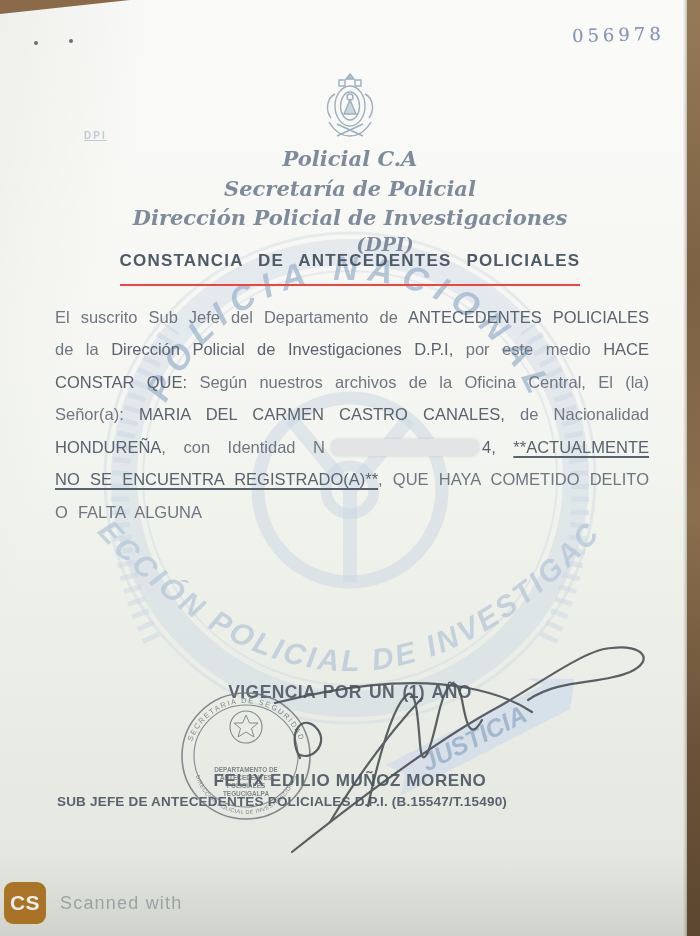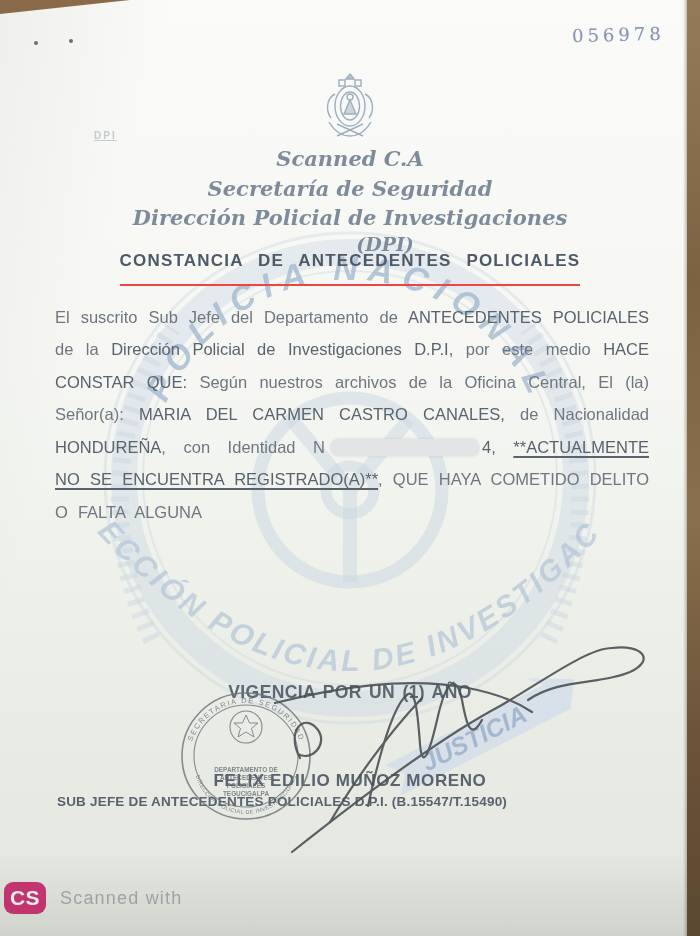--- a/index.html
+++ b/index.html
@@ -17,21 +17,21 @@
   #wood-right::before{content:"";position:absolute;left:-4px;top:0;width:4px;height:100%;
     background:linear-gradient(90deg,rgba(0,0,0,0),rgba(90,80,60,.35));}
   #wood-topleft{position:absolute;top:0;left:0;width:130px;height:14px;z-index:5;
     background:#8a6a48;clip-path:polygon(0 0,130px 0,0 14px);}
   .dot{position:absolute;width:4px;height:4px;border-radius:50%;background:#3e434a;opacity:.75;z-index:4;}
 
   
   #serial{position:absolute;top:24px;left:572px;z-index:3;
     font-family:"DejaVu Serif",serif;font-size:18px;letter-spacing:4px;color:#7383a6;
     transform:rotate(-1.5deg);opacity:.85;text-shadow:0 0 1px rgba(115,131,166,.4);}
-  #faint-dpi{position:absolute;top:130px;left:94px;z-index:1;font-size:10px;letter-spacing:2px;
+  #faint-dpi{position:absolute;top:130px;left:84px;z-index:1;font-size:10px;letter-spacing:2px;
     color:#c2cbd4;font-weight:bold;text-decoration:underline;}
 
   
   .script-line{position:absolute;left:0;width:700px;text-align:center;z-index:2;
     font-family:"DejaVu Serif",serif;font-style:italic;font-weight:bold;color:#7e8b9a;}
   #hdr1{top:146px;font-size:21px;}
   #hdr2{top:176px;font-size:21px;}
   #hdr3{top:205px;font-size:21px;}
   #hdr4{top:233px;font-size:19px;margin-left:35px;}
   #coat{position:absolute;top:72px;left:317px;z-index:2;}
@@ -56,21 +56,21 @@
     font-size:17px;font-weight:bold;color:#59636e;letter-spacing:.6px;}
   #sig-role{position:absolute;top:794px;left:0;width:564px;text-align:center;z-index:2;
     font-size:13.5px;font-weight:bold;color:#59636e;letter-spacing:.2px;}
 
   
   #watermark-svg{position:absolute;top:0;left:0;z-index:1;pointer-events:none;}
   #ink-svg{position:absolute;top:0;left:0;z-index:3;pointer-events:none;}
 
   
   #cs-footer{position:absolute;left:4px;top:882px;z-index:6;display:flex;align-items:center;gap:14px;}
-  #cs-logo{width:42px;height:32px;border-radius:9px;background:#be185d;color:#eef0ef;
+  #cs-logo{width:42px;height:42px;border-radius:9px;background:#a16207;color:#eef0ef;
     display:flex;align-items:center;justify-content:center;font-weight:bold;font-size:21px;
     letter-spacing:.5px;opacity:.85;}
   #cs-text{color:#9aa1a3;font-size:18px;line-height:22px;letter-spacing:1.2px;opacity:.95;text-align:center;}
 </style>
 </head>
 <body>
 
 <div id="photo">
   <div id="paper"></div>
   <div id="paper-shade"></div>
@@ -114,22 +114,22 @@
       <ellipse cx="33" cy="34" rx="9.5" ry="14"></ellipse>
       <polygon points="33,28 39,42 27,42" fill="#c4d2dd"></polygon>
       <circle cx="33" cy="25" r="3"></circle>
       <path d="M18 22 C10 26, 8 38, 14 46 M48 22 C56 26, 58 38, 52 46"></path>
       <path d="M12 50 C18 60, 26 64, 33 64 C40 64, 48 60, 54 50"></path>
       <path d="M20 52 L46 64 M46 52 L20 64"></path>
       <rect x="22" y="8" width="6" height="6"></rect>
       <rect x="38" y="8" width="6" height="6"></rect>
     </g>
   </svg>
-  <div class="script-line" id="hdr1">Scanned C.A</div>
-  <div class="script-line" id="hdr2">Secretaría de Seguridad</div>
+  <div class="script-line" id="hdr1">Policial C.A</div>
+  <div class="script-line" id="hdr2">Secretaría de Policial</div>
   <div class="script-line" id="hdr3">Dirección Policial de Investigaciones</div>
   <div class="script-line" id="hdr4">(DPI)</div>
 
   <div id="doc-title">
     <span>CONSTANCIA DE ANTECEDENTES POLICIALES</span>
   </div>
 
   <p class="para" id="para1"><span>El suscrito Sub Jefe del Departamento de </span><span class="b">ANTECEDENTES POLICIALES</span><span> de la </span><span class="b">Dirección Policial de Investigaciones D.P.I,</span><span> por este medio </span><span class="b">HACE CONSTAR QUE:</span><span> Según nuestros archivos de la Oficina Central, El (la) Señor(a): </span><span class="b">MARIA DEL CARMEN CASTRO CANALES,</span><span> de Nacionalidad </span><span class="b">HONDUREÑA</span><span>, con Identidad N</span><span id="redaction-box"></span><span class="b">4,</span> <span class="b u">**ACTUALMENTE NO SE ENCUENTRA REGISTRADO(A)**</span><span>, QUE HAYA COMETIDO DELITO O FALTA ALGUNA</span></p>
 
 

